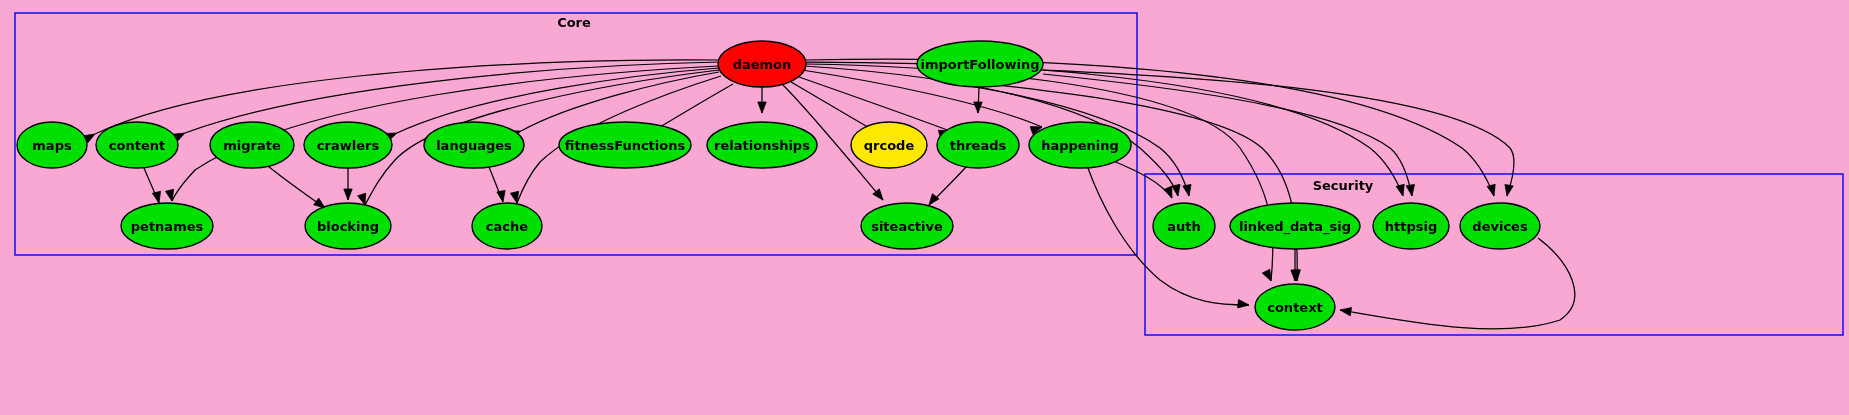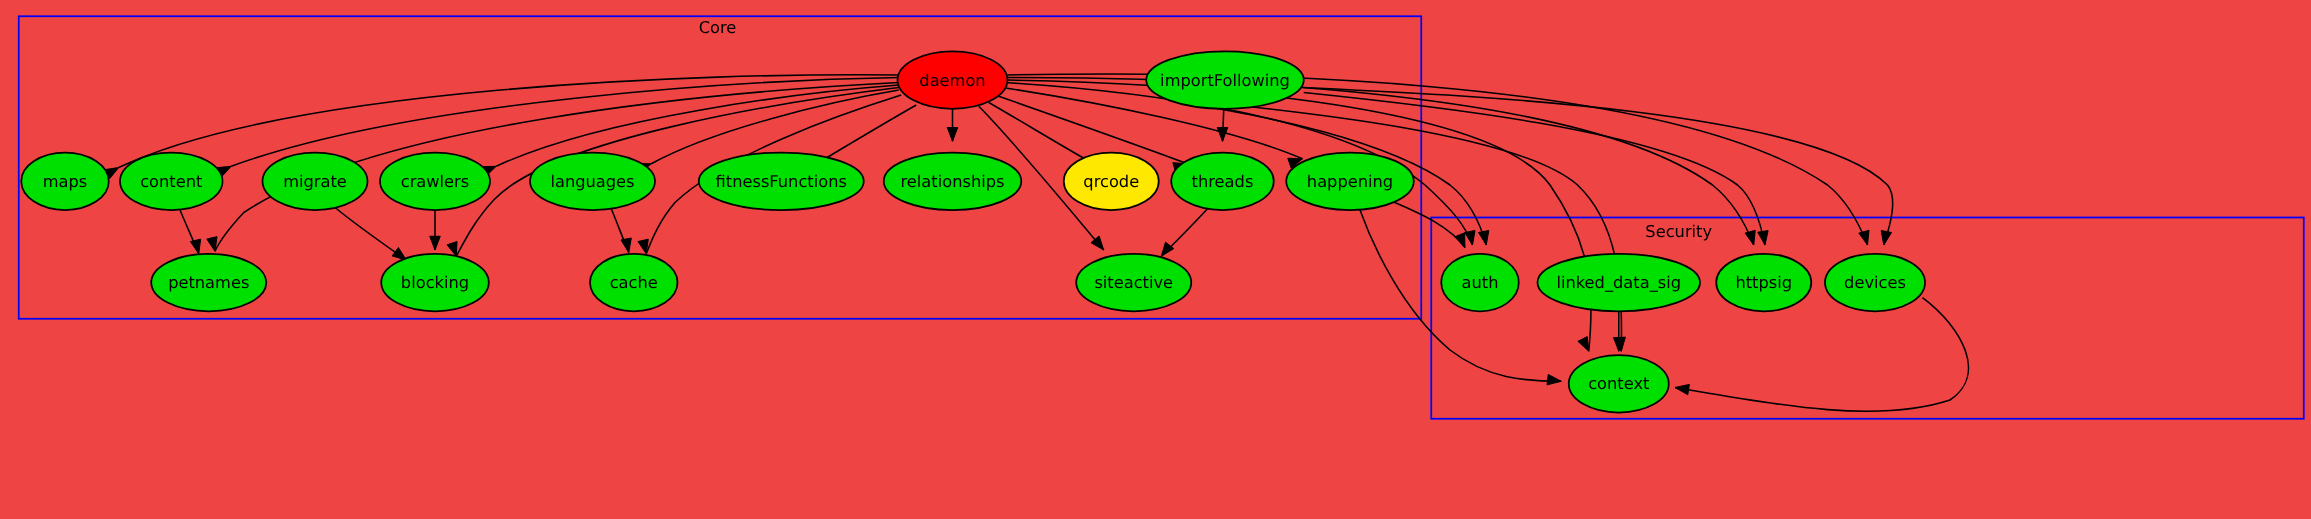--- a/index.html
+++ b/index.html
@@ -4,23 +4,24 @@
 <style>
   html, body {
     margin: 0;
     padding: 0;
     background: #ffffff;
   }
   #canvas {
     position: relative;
     width: 1849px;
     height: 415px;
-    background: #ef4444;
+    background: #f9a8d4;
     font-family: "DejaVu Sans", sans-serif;
     overflow: hidden;
+    font-weight: bold;
   }
   svg#graph {
     display: block;
     width: 1849px;
     height: 415px;
   }
   .cluster-box {
     fill: none;
     stroke: #0000ff;
     stroke-width: 1.4;

